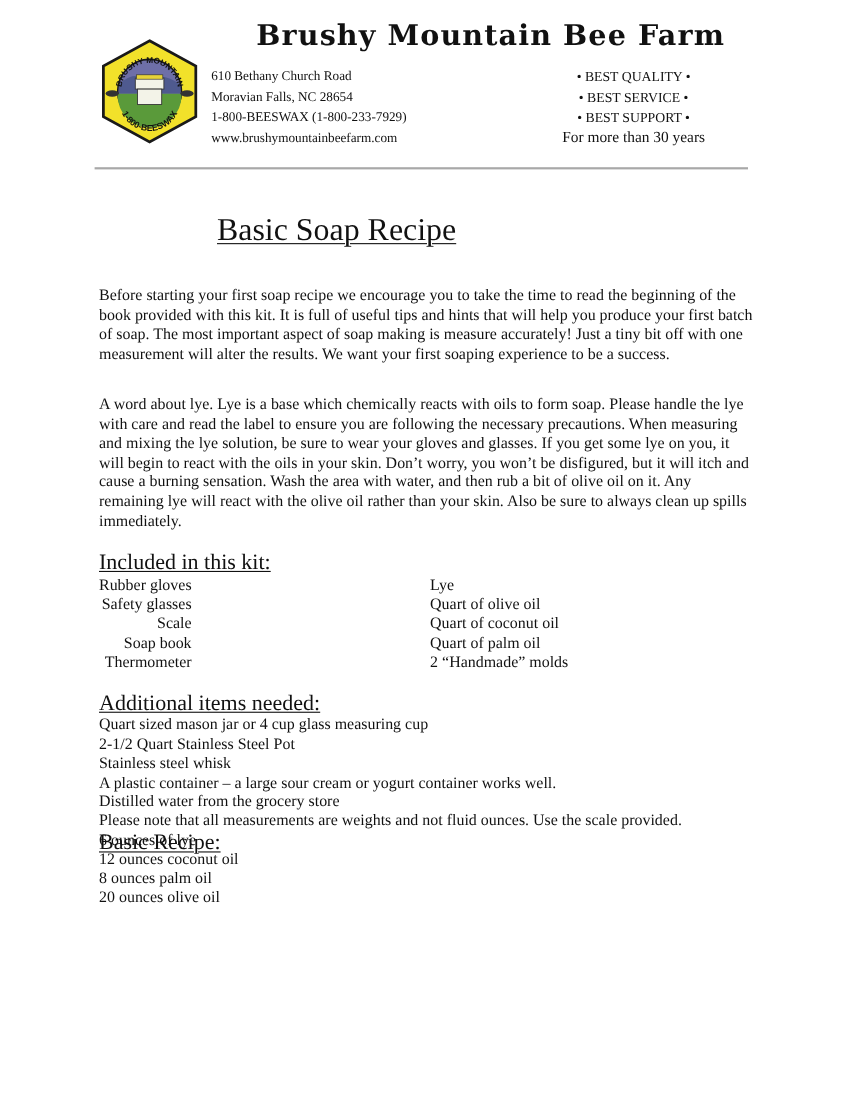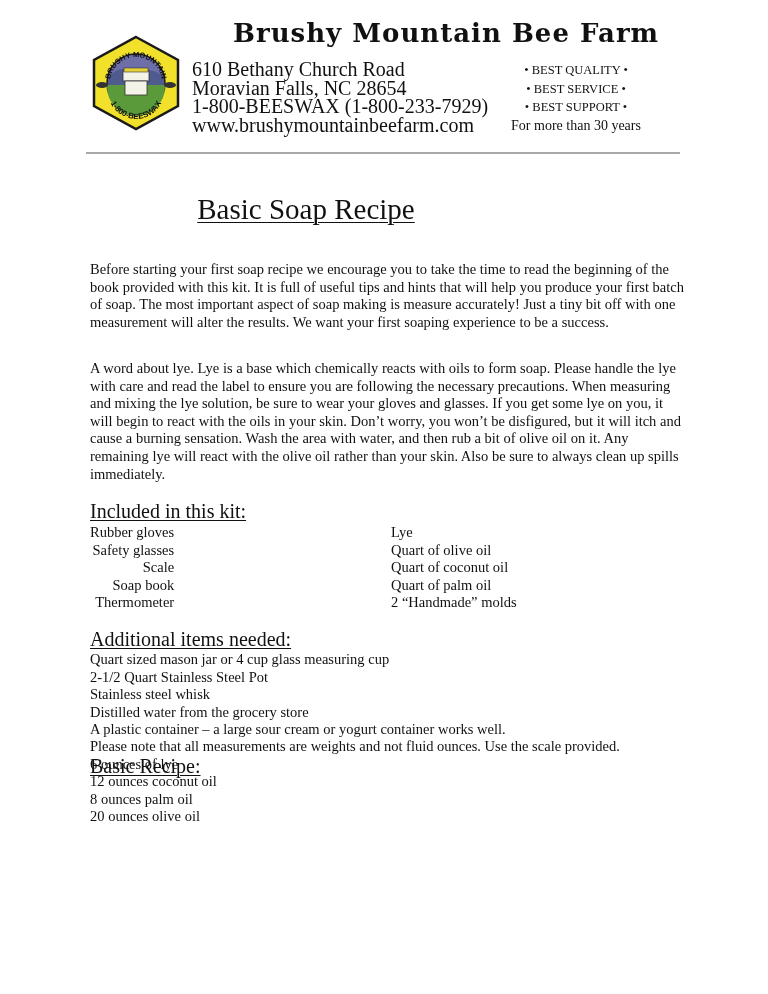--- a/index.html
+++ b/index.html
@@ -1,19 +1,19 @@
 <!DOCTYPE html>
 <html><head>
 <meta charset="utf-8">
 <style>
   html, body { margin: 0; padding: 0; background: #ffffff; }
   body { width: 768px; height: 994px; position: relative; overflow: hidden; color: #111; font-family: "Liberation Serif", serif; }
   .logo { position: absolute; left: 88px; top: 35px; width: 96px; height: 96px; }
   .brand { position: absolute; left: 233px; top: 18px; font-family: "DejaVu Serif", serif; font-weight: bold; font-size: 26px; letter-spacing: 1px; white-space: nowrap; }
-  .addr { position: absolute; left: 192px; top: 60px; font-size: 20px; line-height: 18.5px; }
+  .addr { position: absolute; left: 192px; top: 60px; font-size: 12px; line-height: 18.5px; }
   .addr div { white-space: nowrap; }
   .slogans { position: absolute; left: 500px; top: 61px; width: 152px; text-align: center; font-size: 14px; line-height: 18.5px; }
   .slogans .sl { font-family: Liberation Serif, serif; font-size: 12.5px; }
   .rule { position: absolute; left: 86px; top: 152px; width: 594px; height: 2px; background: #a8a8a8; }
   .title { position: absolute; left: 0; width: 612px; top: 193px; text-align: center; font-size: 29px; }
   .title span { text-decoration: underline; text-underline-offset: 3px; text-decoration-thickness: 1px; }
   .p { position: absolute; left: 90px; width: 596px; font-size: 14.5px; line-height: 17.6px; }
   .h { position: absolute; left: 90px; font-size: 20px; text-decoration: underline; text-underline-offset: 2px; text-decoration-thickness: 1px; white-space: nowrap; }
   .list { position: absolute; font-size: 14.5px; line-height: 17.6px; }
   .list div { white-space: nowrap; }
@@ -76,22 +76,22 @@
   <div>Quart of coconut oil</div>
   <div>Quart of palm oil</div>
   <div>2 “Handmade” molds</div>
 </div>
 
 <div class="h" style="top:628px;">Additional items needed:</div>
 <div class="list" style="left:90px; top:651px;">
   <div>Quart sized mason jar or 4 cup glass measuring cup</div>
   <div>2-1/2 Quart Stainless Steel Pot</div>
   <div>Stainless steel whisk</div>
+  <div>A plastic container – a large sour cream or yogurt container works well.</div>
   <div>Distilled water from the grocery store</div>
-  <div>A plastic container – a large sour cream or yogurt container works well.</div>
 </div>
 
 <div class="h" style="top:755px;">Basic Recipe:</div>
 <div class="list" style="left:90px; top:738px;">
   <div>Please note that all measurements are weights and not fluid ounces. Use the scale provided.</div>
   <div>6 ounces of lye</div>
   <div>12 ounces coconut oil</div>
   <div>8 ounces palm oil</div>
   <div>20 ounces olive oil</div>
 </div>

